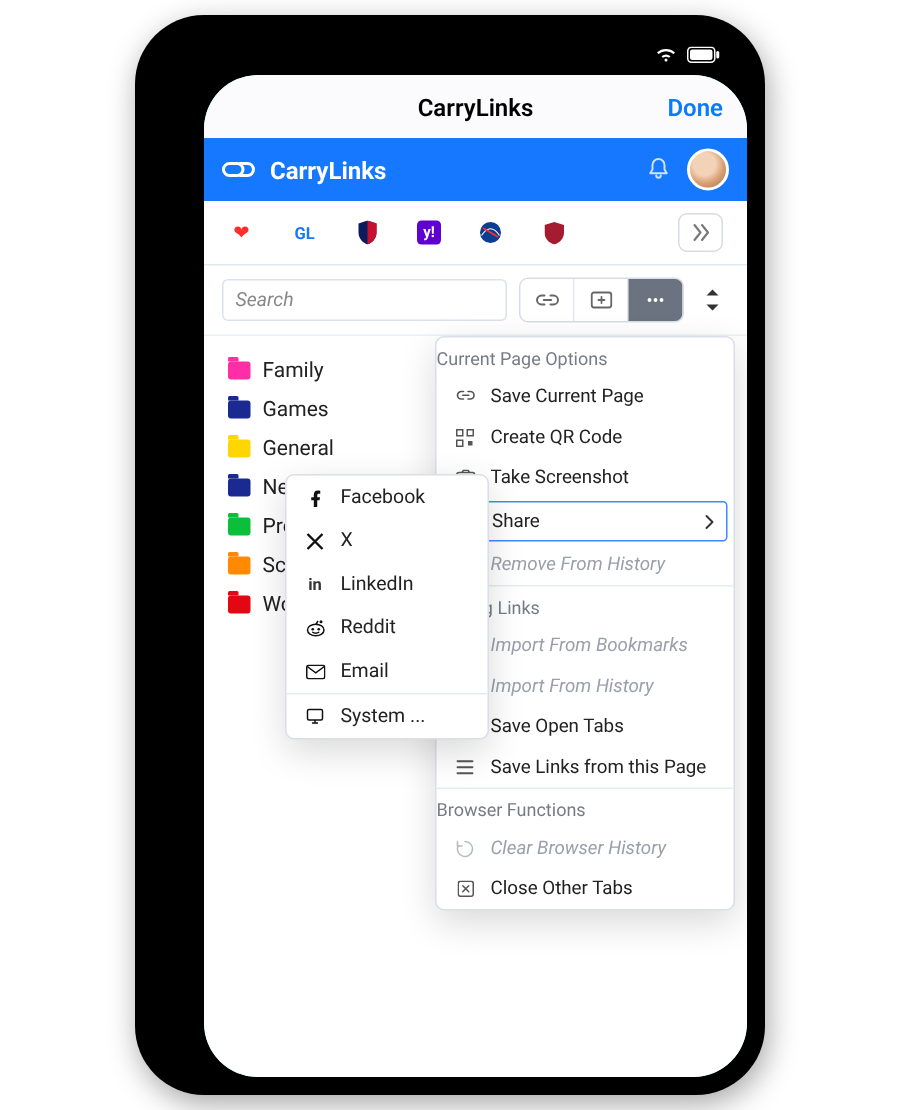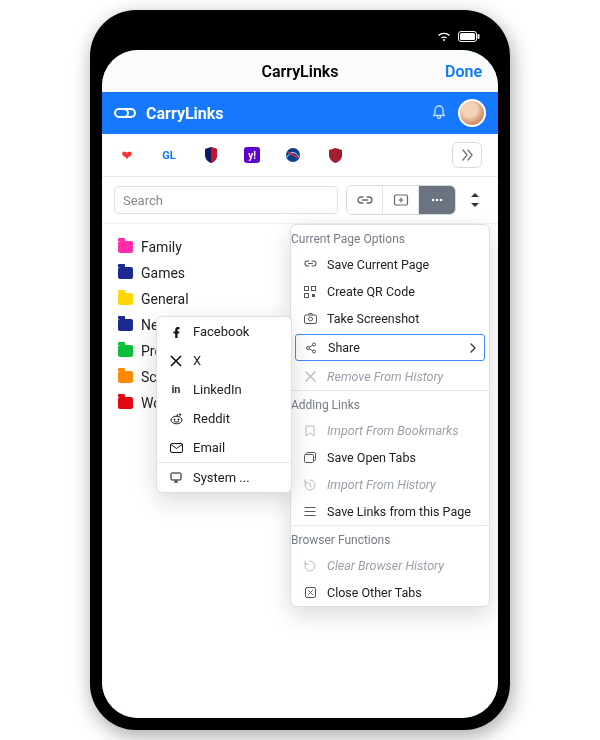--- a/index.html
+++ b/index.html
@@ -29,20 +29,21 @@
     gap: 6px;
     padding: 0 18px;
     color: #fff;
   }
   .screen {
     background: #5eead4;
     border-radius: 36px;
     height: calc(100% - 28px);
     overflow: hidden;
     position: relative;
+    margin-left: 34px;
   }
   
   .navbar {
     height: 42px;
     display: flex;
     align-items: center;
     justify-content: center;
     position: relative;
     background: #fbfbfd;
     font-weight: 600;
@@ -105,20 +106,21 @@
   .searchbox {
     flex: 1;
     height: 28px;
     border: 1px solid #dbe1ea;
     border-radius: 4px;
     padding: 0 8px;
     font-size: 13px;
     color: #888;
     display: flex;
     align-items: center;
+    font-style: italic;
   }
   .btngroup {
     display: flex;
     border: 1px solid #d6dce4;
     border-radius: 6px;
     overflow: hidden;
   }
   .btngroup .btn {
     width: 36px; height: 28px;
     display:flex; align-items:center; justify-content:center;
@@ -409,37 +411,37 @@
         <hr>
         <div class="section-title">Adding Links</div>
         <div class="item disabled">
           <span class="ico">
               <svg width="10" height="12" viewBox="0 0 10 12">
                 <path d="M1 1h8v10l-4-3-4 3z" stroke="#b4b9c3" fill="none"></path>
               </svg>
             </span>
           <span>Import From Bookmarks</span>
         </div>
+        <div class="item disabled">
+          <span class="ico">
+              <svg width="12" height="12" viewBox="0 0 12 12">
+                <path d="M6 1a5 5 0 11-4.5 2.8M1 1v3h3" stroke="#b4b9c3" fill="none" stroke-linecap="round"></path>
+                <path d="M6 4v2.5l1.5 1" stroke="#b4b9c3" fill="none" stroke-linecap="round"></path>
+              </svg>
+            </span>
+          <span>Import From History</span>
+        </div>
         <div class="item">
           <span class="ico">
               <svg width="12" height="11" viewBox="0 0 12 11">
                 <rect x="2.5" y="0.5" width="9" height="8" rx="1" stroke="#555" fill="none"></rect>
                 <rect x="0.5" y="2.5" width="9" height="8" rx="1" stroke="#555" fill="#fff"></rect>
               </svg>
             </span>
           <span>Save Open Tabs</span>
-        </div>
-        <div class="item disabled">
-          <span class="ico">
-              <svg width="12" height="12" viewBox="0 0 12 12">
-                <path d="M6 1a5 5 0 11-4.5 2.8M1 1v3h3" stroke="#b4b9c3" fill="none" stroke-linecap="round"></path>
-                <path d="M6 4v2.5l1.5 1" stroke="#b4b9c3" fill="none" stroke-linecap="round"></path>
-              </svg>
-            </span>
-          <span>Import From History</span>
         </div>
         <div class="item">
           <span class="ico">
               <svg width="12" height="11" viewBox="0 0 12 11">
                 <path d="M1 1.5h10M1 5.5h10M1 9.5h10" stroke="#555" stroke-width="1.2" stroke-linecap="round"></path>
               </svg>
             </span>
           <span>Save Links from this Page</span>
         </div>
         <hr>

